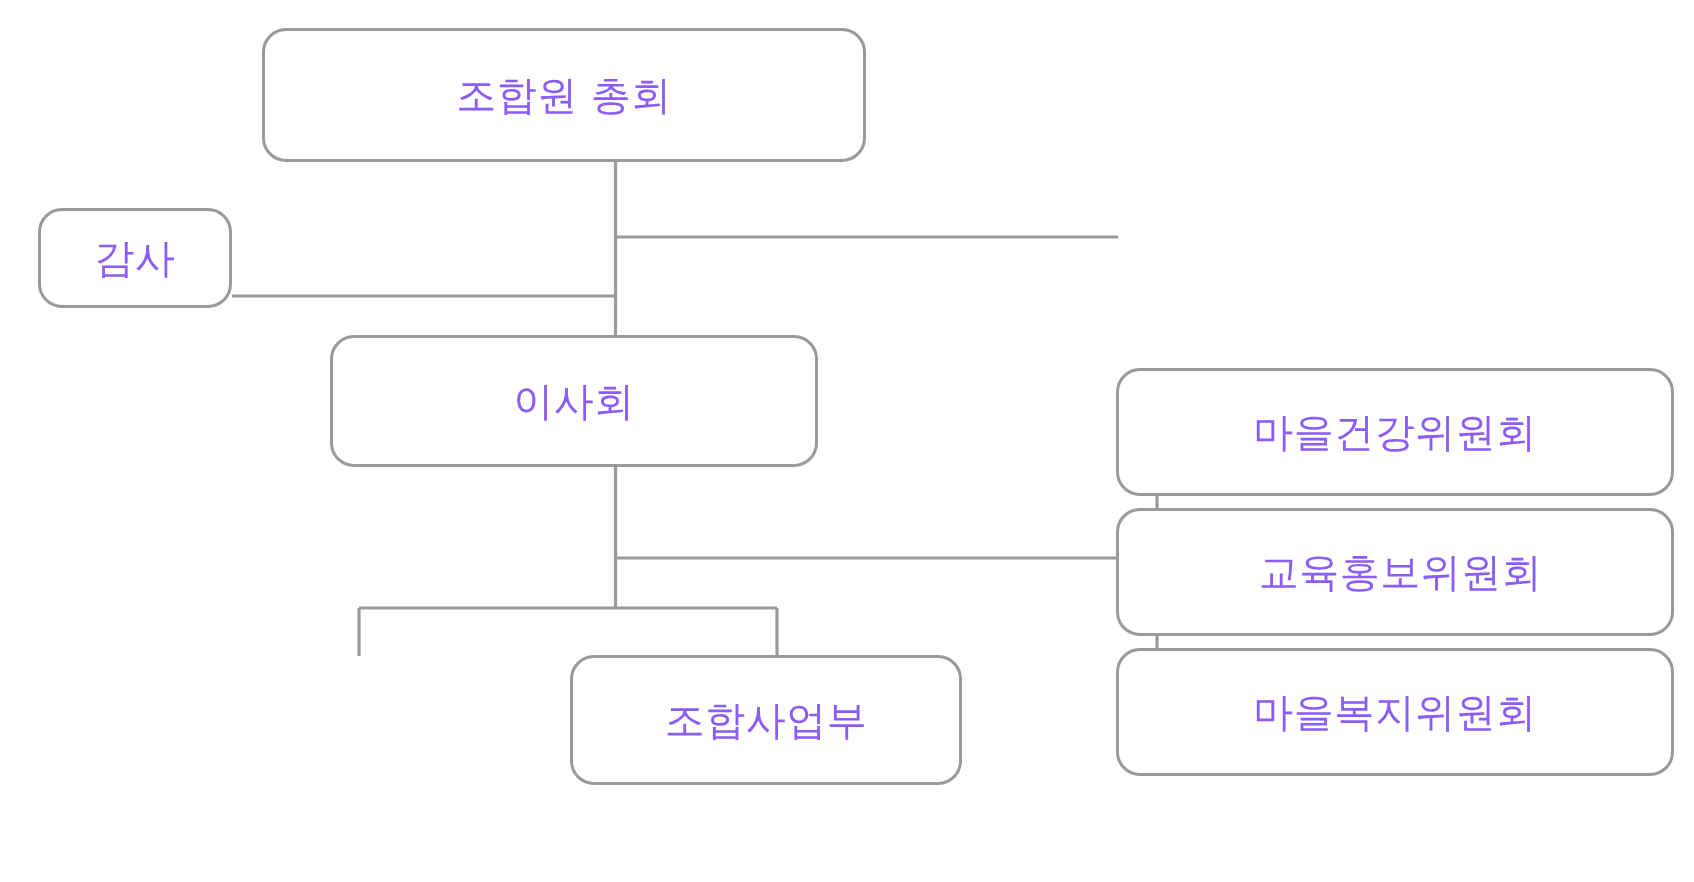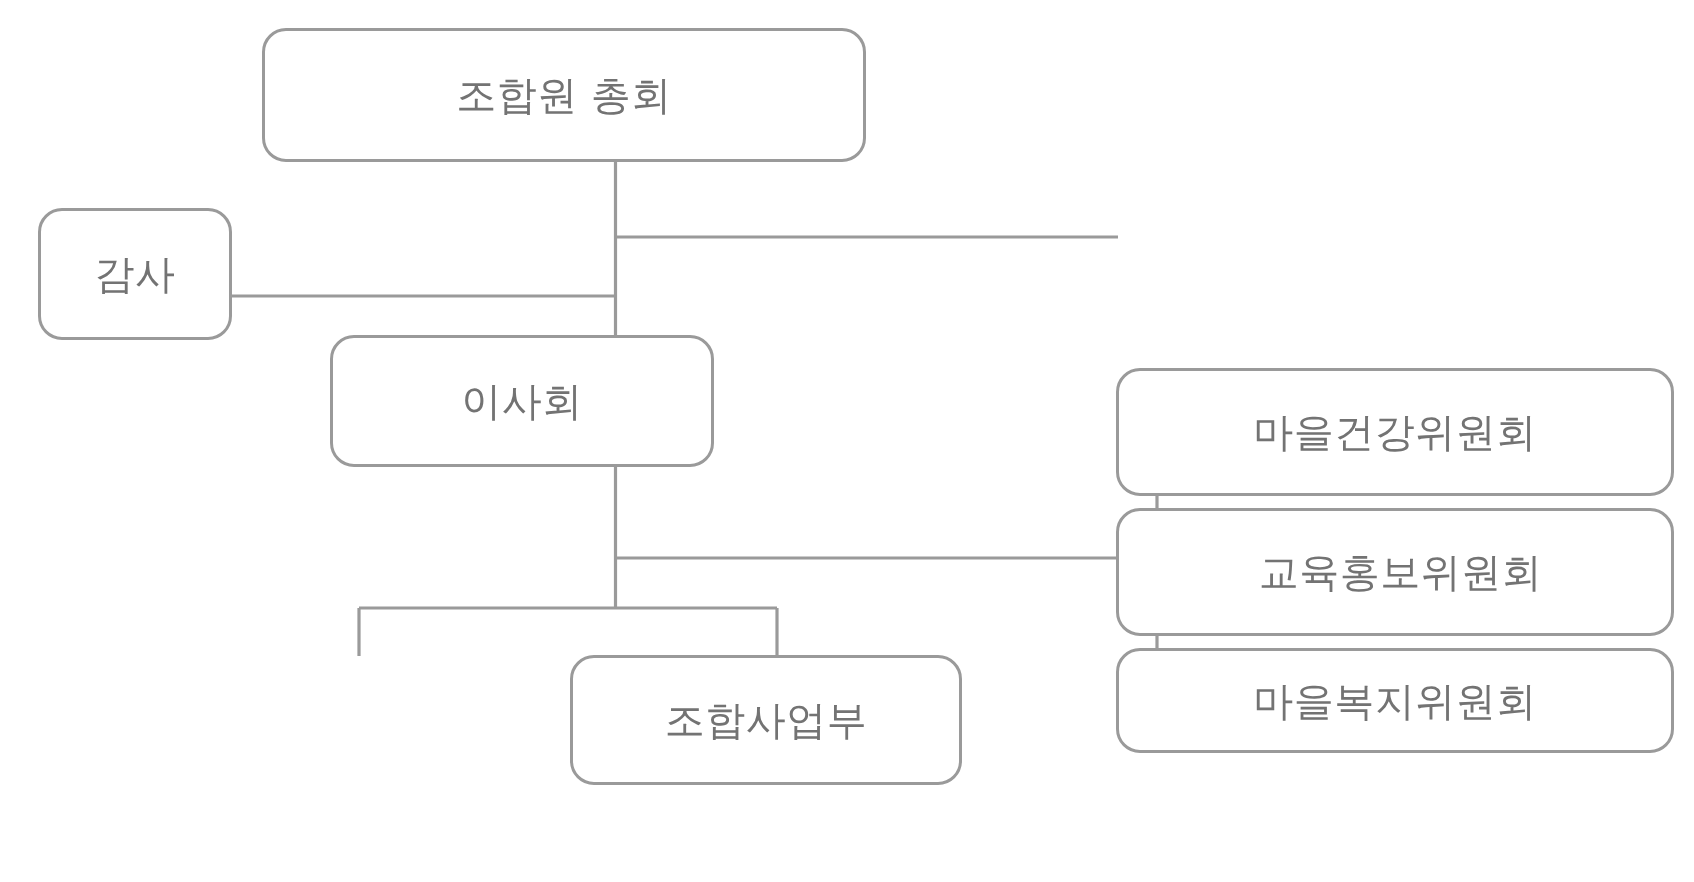--- a/index.html
+++ b/index.html
@@ -29,21 +29,21 @@
     box-sizing: border-box;
     background: #ffffff;
     border: 3px solid #9a9a9a;
     border-radius: 24px;
     display: flex;
     align-items: center;
     justify-content: center;
     text-align: center;
   }
   .node-label {
-    color: #737373;
+    color: #8b5cf6;
     font-size: 40px;
     line-height: 1.1;
     letter-spacing: 0.5px;
     white-space: nowrap;
     font-weight: 400;
   }
 </style>
 </head>
 <body>
 
@@ -72,37 +72,37 @@
       <path d="M 359 608 L 359 656"></path>
       <path d="M 777 608 L 777 656"></path>
     </g>
   </svg>
 
   <div class="node-box" style="left:262px; top:28px; width:604px; height:134px;">
     <span class="node-label">조합원 총회</span>
   </div>
 
 
-  <div class="node-box" style="left:38px; top:208px; width:194px; height:132px;">
+  <div class="node-box" style="left:38px; top:208px; width:194px; height:100px;">
     <span class="node-label">감사</span>
   </div>
 
-  <div class="node-box" style="left:330px; top:335px; width:384px; height:132px;">
+  <div class="node-box" style="left:330px; top:335px; width:488px; height:132px;">
     <span class="node-label">이사회</span>
   </div>
 
   <div class="node-box" style="left:1116px; top:368px; width:558px; height:128px;text-align:center;">
     <span class="node-label">마을건강위원회</span>
   </div>
 
   <div class="node-box" style="left:1116px; top:508px; width:558px; height:128px;padding-left:11px;">
     <span class="node-label">교육홍보위원회</span>
   </div>
 
-  <div class="node-box" style="left:1116px; top:648px; width:558px; height:105px;">
+  <div class="node-box" style="left:1116px; top:648px; width:558px; height:128px;">
     <span class="node-label">마을복지위원회</span>
   </div>
 
 
   <div class="node-box" style="left:570px; top:655px; width:392px; height:130px;">
     <span class="node-label">조합사업부</span>
   </div>
 
 </div>
 

